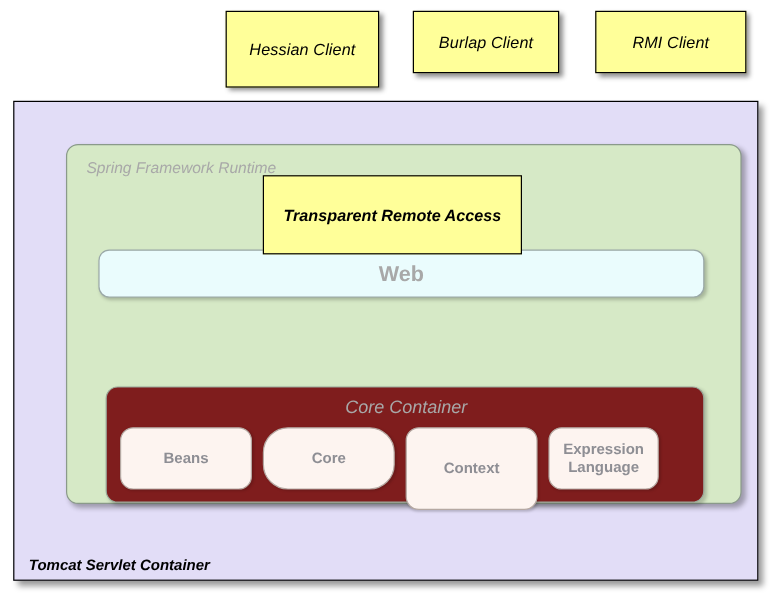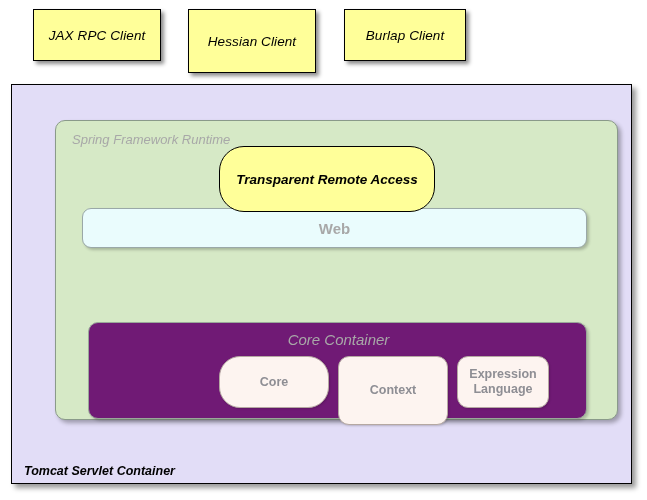--- a/index.html
+++ b/index.html
@@ -77,28 +77,28 @@
     background: #eafcfd;
     border: 1px solid #9aa8a8;
     border-radius: 9px;
     box-shadow: 2px 2px 3px rgba(0,0,0,0.22);
     display: flex;
     align-items: center;
     justify-content: center;
     box-sizing: border-box;
   }
   .web-box .label {
-    font-size: 15px;
+    font-size: 18px;
     font-weight: bold;
     color: #a8a8a8;
   }
 
   .core-box {
     position: absolute;
-    background: #701a75;
+    background: #7f1d1d;
     border: 1px solid #9aa89a;
     border-radius: 10px;
     box-shadow: 2px 2px 3px rgba(0,0,0,0.20);
     box-sizing: border-box;
   }
   .core-label {
     position: absolute;
     font-size: 15px;
     font-style: italic;
     color: #a8a8a8;
@@ -141,62 +141,65 @@
     font-style: italic;
     color: #000000;
     white-space: nowrap;
   }
 </style>
 </head>
 <body>
 
 <div id="canvas">
 
-  <div class="client-box" style="left:33px; top:9px; width:128px; height:52px;">
-    <span class="label">JAX RPC Client</span>
-  </div>
 
   <div class="client-box" style="left:188px; top:9px; width:128px; height:64px;">
     <span class="label">Hessian Client</span>
   </div>
 
   <div class="client-box" style="left:344px; top:9px; width:122px; height:52px;text-align:right;">
     <span class="label">Burlap Client</span>
   </div>
 
+  <div class="client-box" style="left:496px; top:9px; width:126px; height:52px;">
+    <span class="label">RMI Client</span>
+  </div>
 
   <div class="outer-container" style="left:11px; top:84px; width:621px; height:400px;">
 
     <div class="runtime-box" style="left:43px; top:35px; width:563px; height:300px;">
       <span class="runtime-label" style="left:16px; top:11px;">Spring Framework Runtime</span>
 
       <div class="web-box" style="left:26px; top:87px; width:505px; height:40px;">
         <span class="label">Web</span>
       </div>
 
       <div class="core-box" style="left:32px; top:201px; width:499px; height:97px;">
         <span class="core-label" style="left:0px; top:8px; width:499px;">Core Container</span>
 
+        <div class="module-box" style="left:11px; top:33px; width:110px; height:52px;">
+          <span class="label">Beans</span>
+        </div>
 
         <div class="module-box" style="left:130px; top:33px; width:110px; height:52px;border-radius:21px;">
           <span class="label">Core</span>
         </div>
 
         <div class="module-box" style="left:249px; top:33px; width:110px; height:69px;">
           <span class="label">Context</span>
         </div>
 
         <div class="module-box" style="left:368px; top:33px; width:92px; height:52px;">
           <span class="label" style="white-space:pre-line;">Expression
 Language</span>
         </div>
       </div>
     </div>
   </div>
 
-  <div class="logic-box" style="left:219px; top:146px; width:216px; height:66px;border-radius:25px;">
+  <div class="logic-box" style="left:219px; top:146px; width:216px; height:66px;">
     <span class="label">Transparent Remote Access</span>
   </div>
 
 
   <div class="outer-container-label" style="left:24px; top:464px;">Tomcat Servlet Container</div>
 
 </div>
 
 </body></html>

